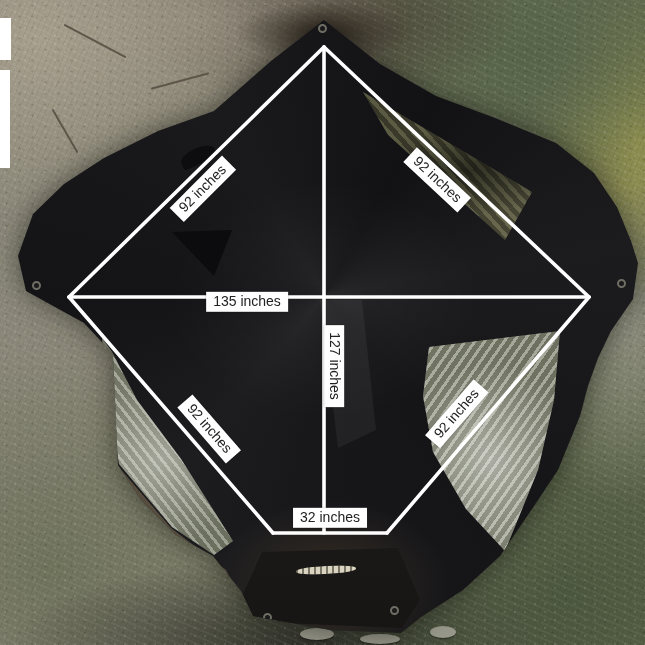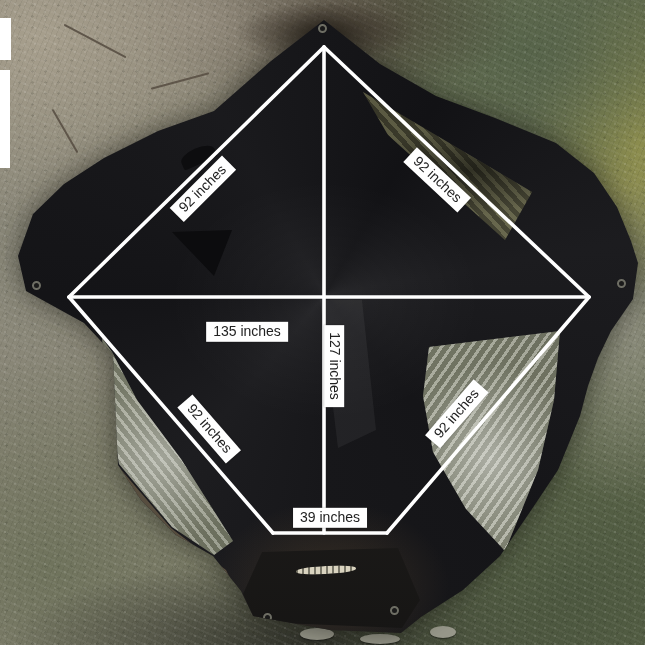--- a/index.html
+++ b/index.html
@@ -82,21 +82,21 @@
     clip-path:polygon(172px 232px,232px 230px,214px 276px);}
   .grommet{position:absolute;width:9px;height:9px;border-radius:50%;
     background:#1a1a1a;border:2px solid #6e6e64;box-sizing:border-box;}
 
   
   .lines{position:absolute;left:0;top:0;}
   .mlabel{position:absolute;background:#fff;color:#222;font-size:14px;line-height:1.1;
     padding:2px 7px 3px;white-space:nowrap;box-shadow:0 0 2px rgba(0,0,0,.3);}
   .lbl-ul {left:203px;top:189px;transform:translate(-50%,-50%) rotate(-45deg);}
   .lbl-ur {left:437px;top:180px;transform:translate(-50%,-50%) rotate(43deg);}
-  .lbl-w  {left:247px;top:332px;transform:translate(-50%,-50%);}
+  .lbl-w  {left:247px;top:302px;transform:translate(-50%,-50%);}
   .lbl-h  {left:334px;top:366px;transform:translate(-50%,-50%) rotate(90deg);}
   .lbl-ll {left:209px;top:429px;transform:translate(-50%,-50%) rotate(49deg);}
   .lbl-lr {left:457px;top:414px;transform:translate(-50%,-50%) rotate(-49deg);}
   .lbl-b  {left:330px;top:518px;transform:translate(-50%,-50%);}
 
   
   .bar1{left:0;top:18px;width:11px;height:42px;background:#fff;}
   .bar2{left:0;top:70px;width:10px;height:98px;background:#fff;}
 </style>
 </head>
@@ -144,17 +144,17 @@
       <line x1="273" y1="533" x2="387" y2="533"></line>
     </g>
   </svg>
 
   <div class="mlabel lbl-ul">92 inches</div>
   <div class="mlabel lbl-ur">92 inches</div>
   <div class="mlabel lbl-w">135 inches</div>
   <div class="mlabel lbl-h">127 inches</div>
   <div class="mlabel lbl-ll">92 inches</div>
   <div class="mlabel lbl-lr">92 inches</div>
-  <div class="mlabel lbl-b">39 inches</div>
+  <div class="mlabel lbl-b">32 inches</div>
 
   <div class="abs bar1"></div>
   <div class="abs bar2"></div>
 </div>
 
 </body></html>

